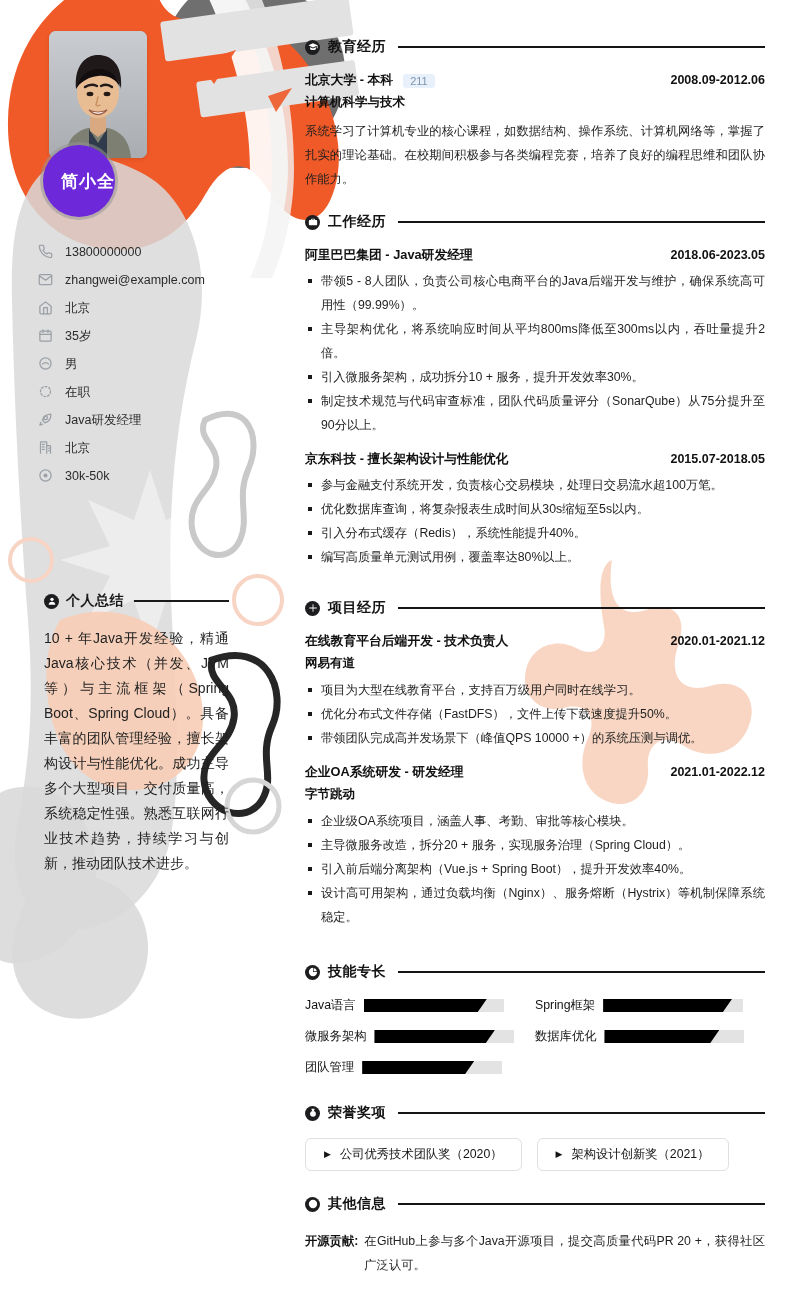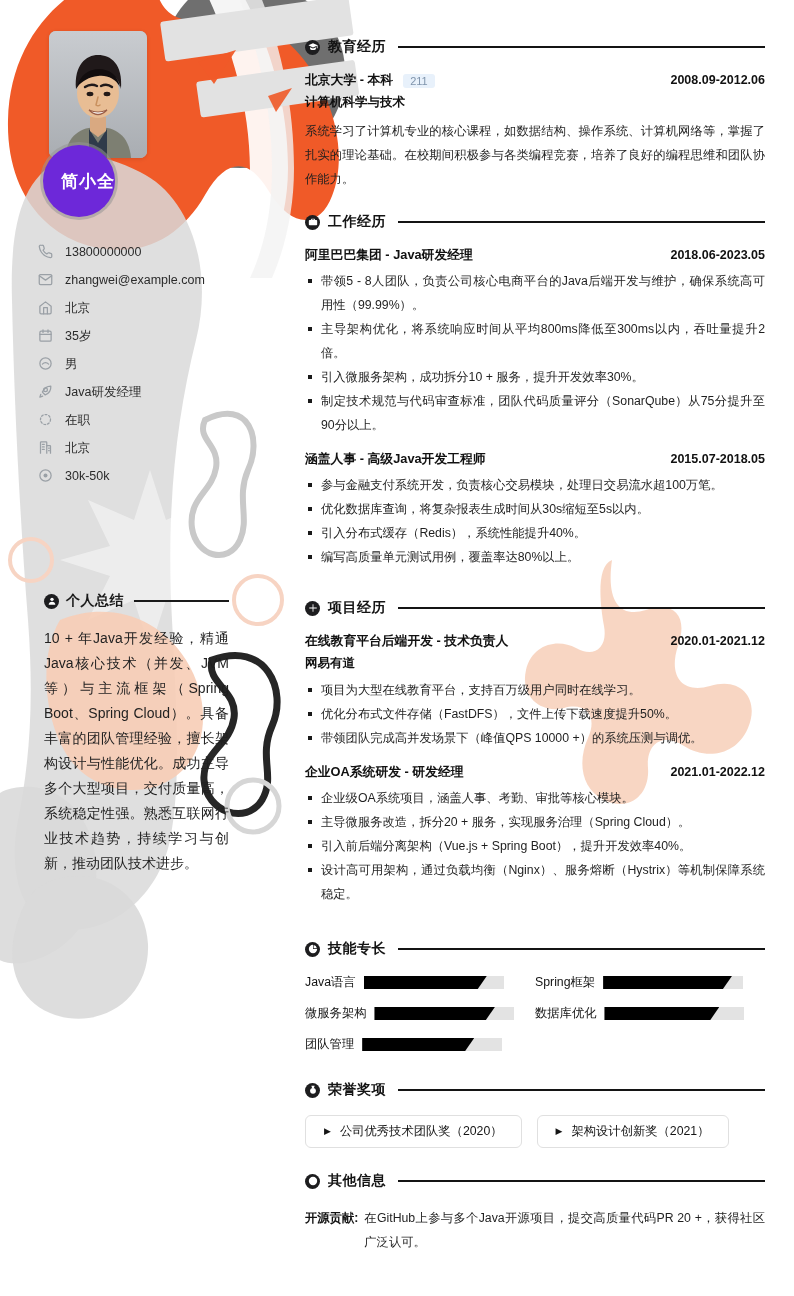--- a/index.html
+++ b/index.html
@@ -452,35 +452,35 @@
               <circle cx="12" cy="12" r="9"></circle>
               <path d="M7 13c3-3 7-3 10 0"></path>
             </svg>
         </span>
         <span class="c-text">男</span>
       </div>
 
       <div class="contact-row">
         <span class="c-icon">
           <svg viewBox="0 0 24 24" fill="none" stroke="currentColor" stroke-width="2" stroke-linecap="round" stroke-linejoin="round">
+              <circle cx="12" cy="12" r="8" stroke-dasharray="3 3"></circle>
+            </svg>
+        </span>
+        <span class="c-text">在职</span>
+      </div>
+
+      <div class="contact-row">
+        <span class="c-icon">
+          <svg viewBox="0 0 24 24" fill="none" stroke="currentColor" stroke-width="2" stroke-linecap="round" stroke-linejoin="round">
               <path d="M4.5 16.5 3 21l4.5-1.5"></path>
               <path d="M15 9a3 3 0 1 1-6 0 3 3 0 0 1 6 0Z"></path>
               <path d="M20.5 3.5c-6 0-11 4-13.5 9.5l4.5 4.5C17 15 21 10 20.5 3.5Z"></path>
             </svg>
         </span>
         <span class="c-text">Java研发经理</span>
-      </div>
-
-      <div class="contact-row">
-        <span class="c-icon">
-          <svg viewBox="0 0 24 24" fill="none" stroke="currentColor" stroke-width="2" stroke-linecap="round" stroke-linejoin="round">
-              <circle cx="12" cy="12" r="8" stroke-dasharray="3 3"></circle>
-            </svg>
-        </span>
-        <span class="c-text">在职</span>
       </div>
 
       <div class="contact-row">
         <span class="c-icon">
           <svg viewBox="0 0 24 24" fill="none" stroke="currentColor" stroke-width="2" stroke-linecap="round" stroke-linejoin="round">
               <path d="M4 21V4a1 1 0 0 1 1-1h8a1 1 0 0 1 1 1v17"></path>
               <path d="M14 9h5a1 1 0 0 1 1 1v11"></path>
               <path d="M7 7h3M7 11h3M7 15h3M17 13h1M17 17h1"></path>
             </svg>
         </span>
@@ -559,21 +559,21 @@
         <ul class="bullets">
           <li>带领5 - 8人团队，负责公司核心电商平台的Java后端开发与维护，确保系统高可用性（99.99%）。</li>
           <li>主导架构优化，将系统响应时间从平均800ms降低至300ms以内，吞吐量提升2倍。</li>
           <li>引入微服务架构，成功拆分10 + 服务，提升开发效率30%。</li>
           <li>制定技术规范与代码审查标准，团队代码质量评分（SonarQube）从75分提升至90分以上。</li>
         </ul>
       </div>
 
       <div class="entry" style="margin-top:14px;">
         <div class="entry-top">
-          <div class="entry-title">涵盖人事 - 高级Java开发工程师</div>
+          <div class="entry-title">京东科技 - 擅长架构设计与性能优化</div>
           <div class="entry-date">2015.07-2018.05</div>
         </div>
         <ul class="bullets">
           <li>参与金融支付系统开发，负责核心交易模块，处理日交易流水超100万笔。</li>
           <li>优化数据库查询，将复杂报表生成时间从30s缩短至5s以内。</li>
           <li>引入分布式缓存（Redis），系统性能提升40%。</li>
           <li>编写高质量单元测试用例，覆盖率达80%以上。</li>
         </ul>
       </div>
     </div>
@@ -600,20 +600,21 @@
           <li>优化分布式文件存储（FastDFS），文件上传下载速度提升50%。</li>
           <li>带领团队完成高并发场景下（峰值QPS 10000 +）的系统压测与调优。</li>
         </ul>
       </div>
 
       <div class="entry" style="margin-top:14px;">
         <div class="entry-top">
           <div class="entry-title">企业OA系统研发 - 研发经理</div>
           <div class="entry-date">2021.01-2022.12</div>
         </div>
+        <div class="entry-sub">字节跳动</div>
         <ul class="bullets">
           <li>企业级OA系统项目，涵盖人事、考勤、审批等核心模块。</li>
           <li>主导微服务改造，拆分20 + 服务，实现服务治理（Spring Cloud）。</li>
           <li>引入前后端分离架构（Vue.js + Spring Boot），提升开发效率40%。</li>
           <li>设计高可用架构，通过负载均衡（Nginx）、服务熔断（Hystrix）等机制保障系统稳定。</li>
         </ul>
       </div>
     </div>
 
     <div class="section" style="margin-top:34px;">

